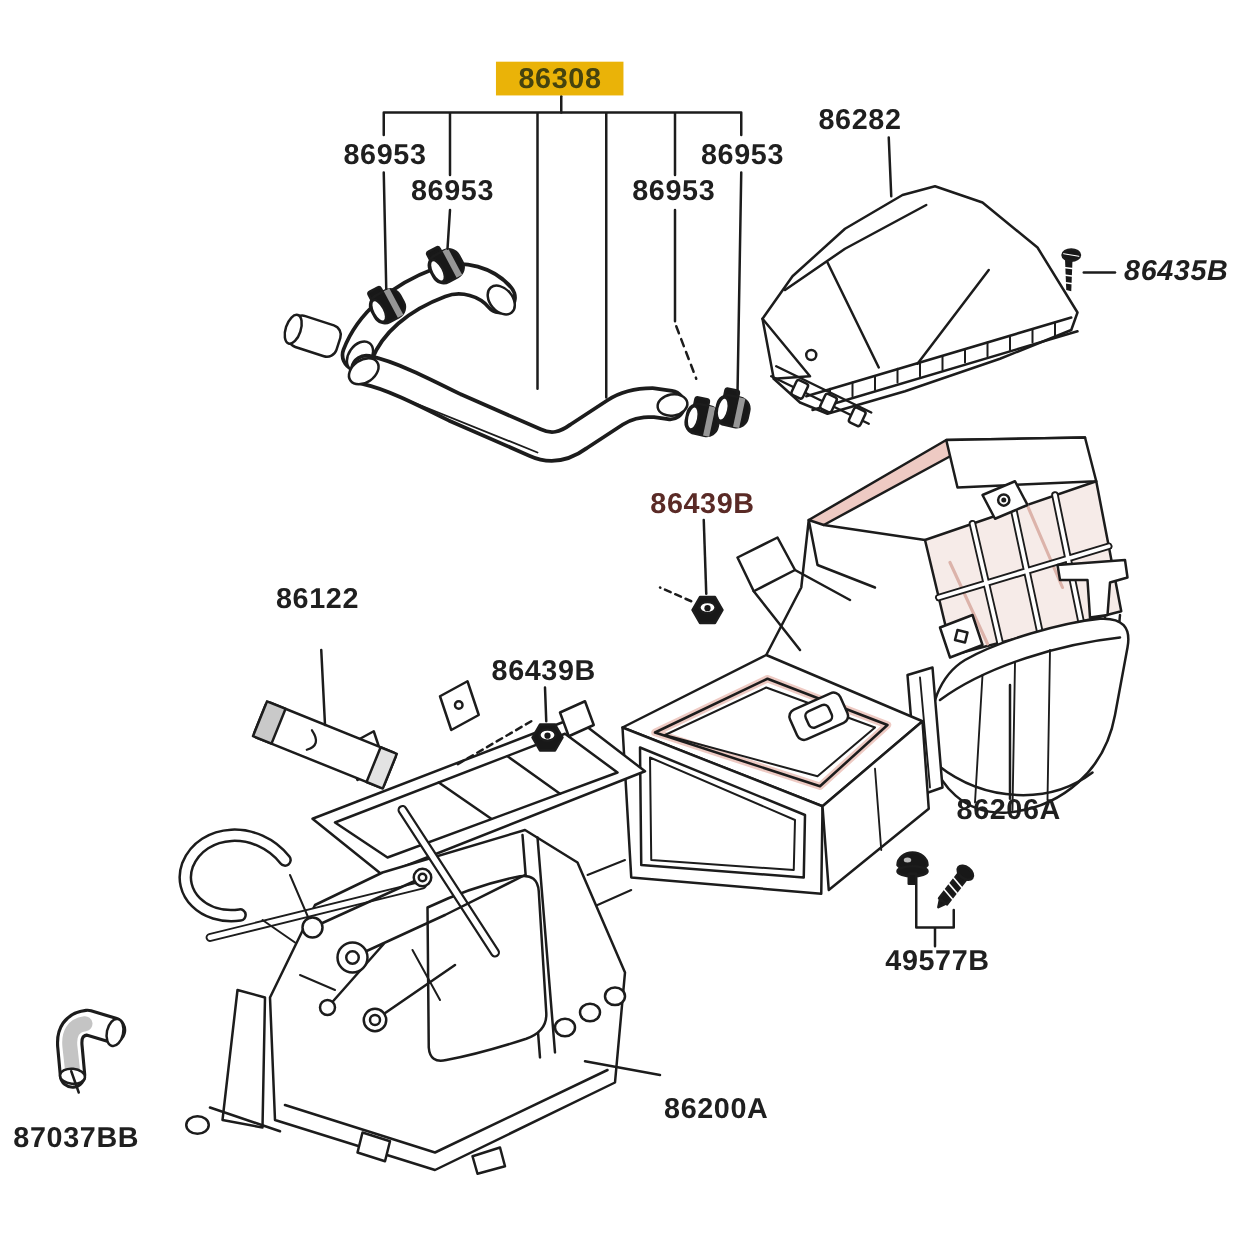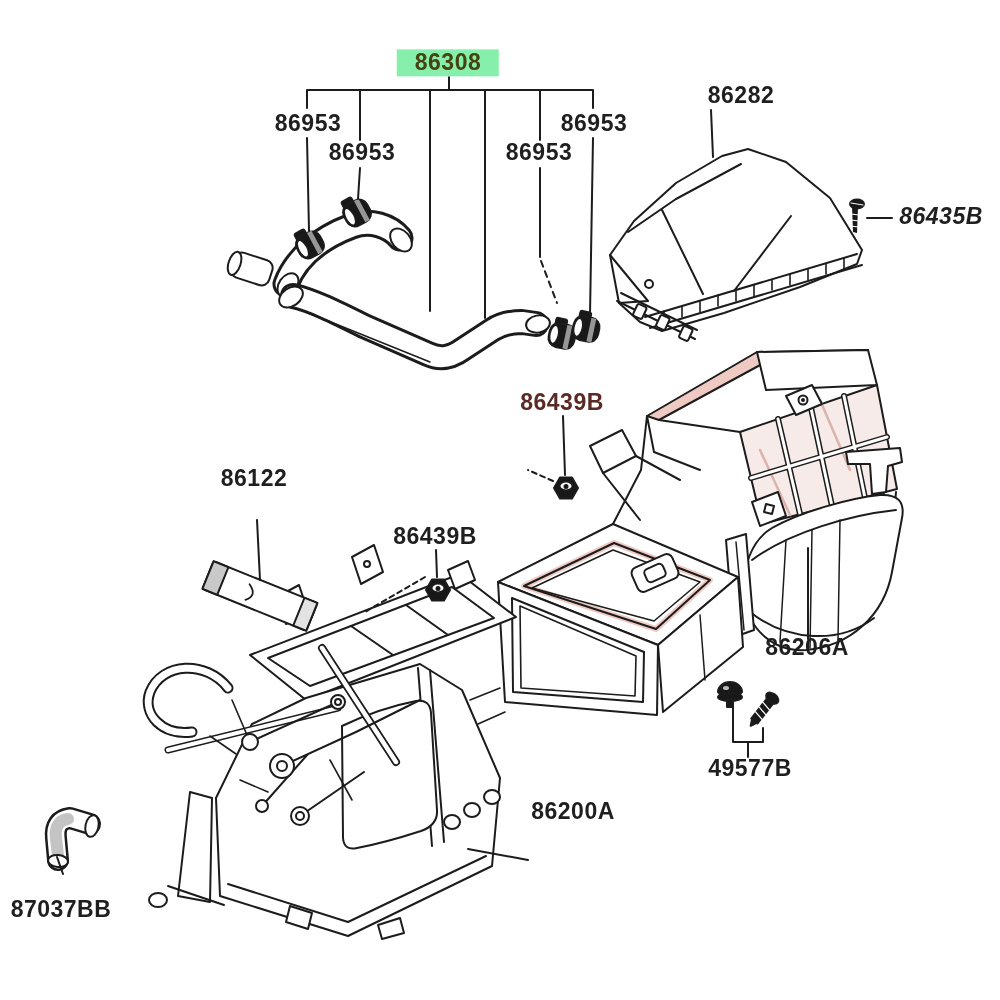--- a/index.html
+++ b/index.html
@@ -2,21 +2,21 @@
 <html><head>
 <meta charset="utf-8">
 <style>
   html,body{margin:0;padding:0;background:#ffffff;}
   .stage{position:relative;width:1000px;height:1000px;background:#ffffff;overflow:hidden;
          font-family:"Liberation Sans",sans-serif;}
   svg{position:absolute;left:0;top:0;}
   .plabel{position:absolute;transform:translate(-50%,-50%);
           font:700 23px/1.1 "Liberation Sans",sans-serif;color:#1f1f1f;
           letter-spacing:.5px;white-space:nowrap;}
-  .plabel.hl{background:#86efac;color:#45430f;padding:1px 18px;}
+  .plabel.hl{background:#eab308;color:#45430f;padding:1px 18px;}
   .plabel.accent{color:#5a2a26;}
 </style>
 </head>
 <body>
 
 <div class="stage">
 
 <svg width="1000" height="1000" viewBox="0 0 1000 1000" fill="none" stroke="#1c1c1c" stroke-width="2" stroke-linecap="round" stroke-linejoin="round">
 
   <g>
@@ -231,23 +231,23 @@
     <path d="M528,860 L468,849"></path>
     <path d="M63,874 L57,857"></path>
   </g>
 </svg>
 
 <div class="plabel hl" style="left:448px;top:63px;">86308</div>
 <div class="plabel" style="left:308px;top:124px;">86953</div>
 <div class="plabel" style="left:362px;top:153px;">86953</div>
 <div class="plabel" style="left:539px;top:153px;">86953</div>
 <div class="plabel" style="left:594px;top:124px;">86953</div>
-<div class="plabel" style="left:741px;top:96px;text-align:right;">86282</div>
+<div class="plabel" style="left:688px;top:96px;text-align:right;">86282</div>
 <div class="plabel" style="left:941px;top:217px;font-style:italic;">86435B</div>
 <div class="plabel accent" style="left:562px;top:403px;">86439B</div>
 <div class="plabel" style="left:435px;top:537px;">86439B</div>
 <div class="plabel" style="left:254px;top:479px;">86122</div>
 <div class="plabel" style="left:807px;top:648px;">86206A</div>
 <div class="plabel" style="left:750px;top:769px;">49577B</div>
-<div class="plabel" style="left:573px;top:812px;">86200A</div>
+<div class="plabel" style="left:573px;top:887px;">86200A</div>
 <div class="plabel" style="left:61px;top:910px;">87037BB</div>
 
 </div>
 
 </body></html>

